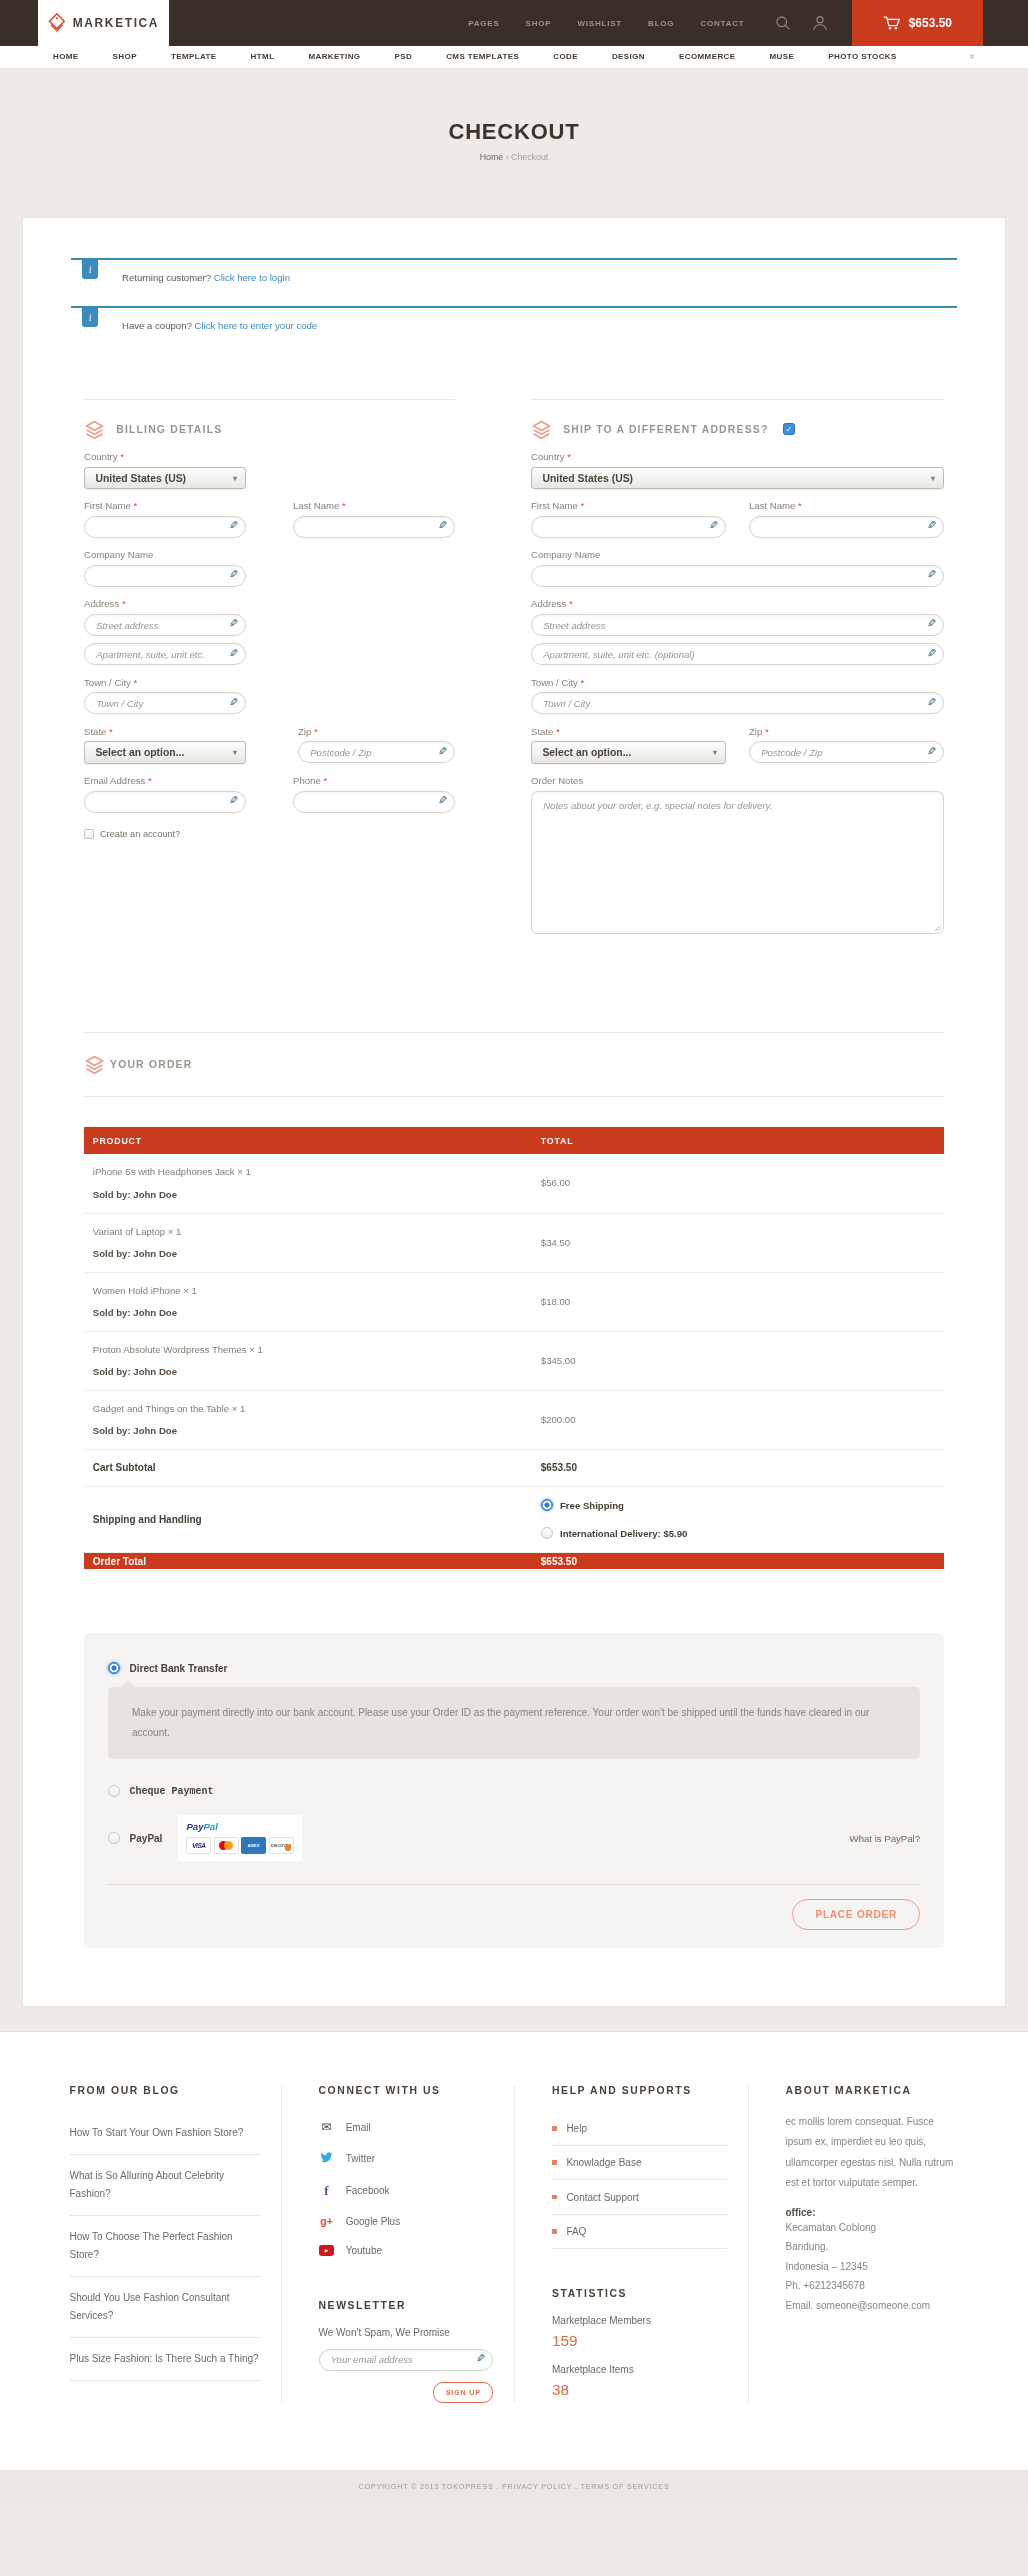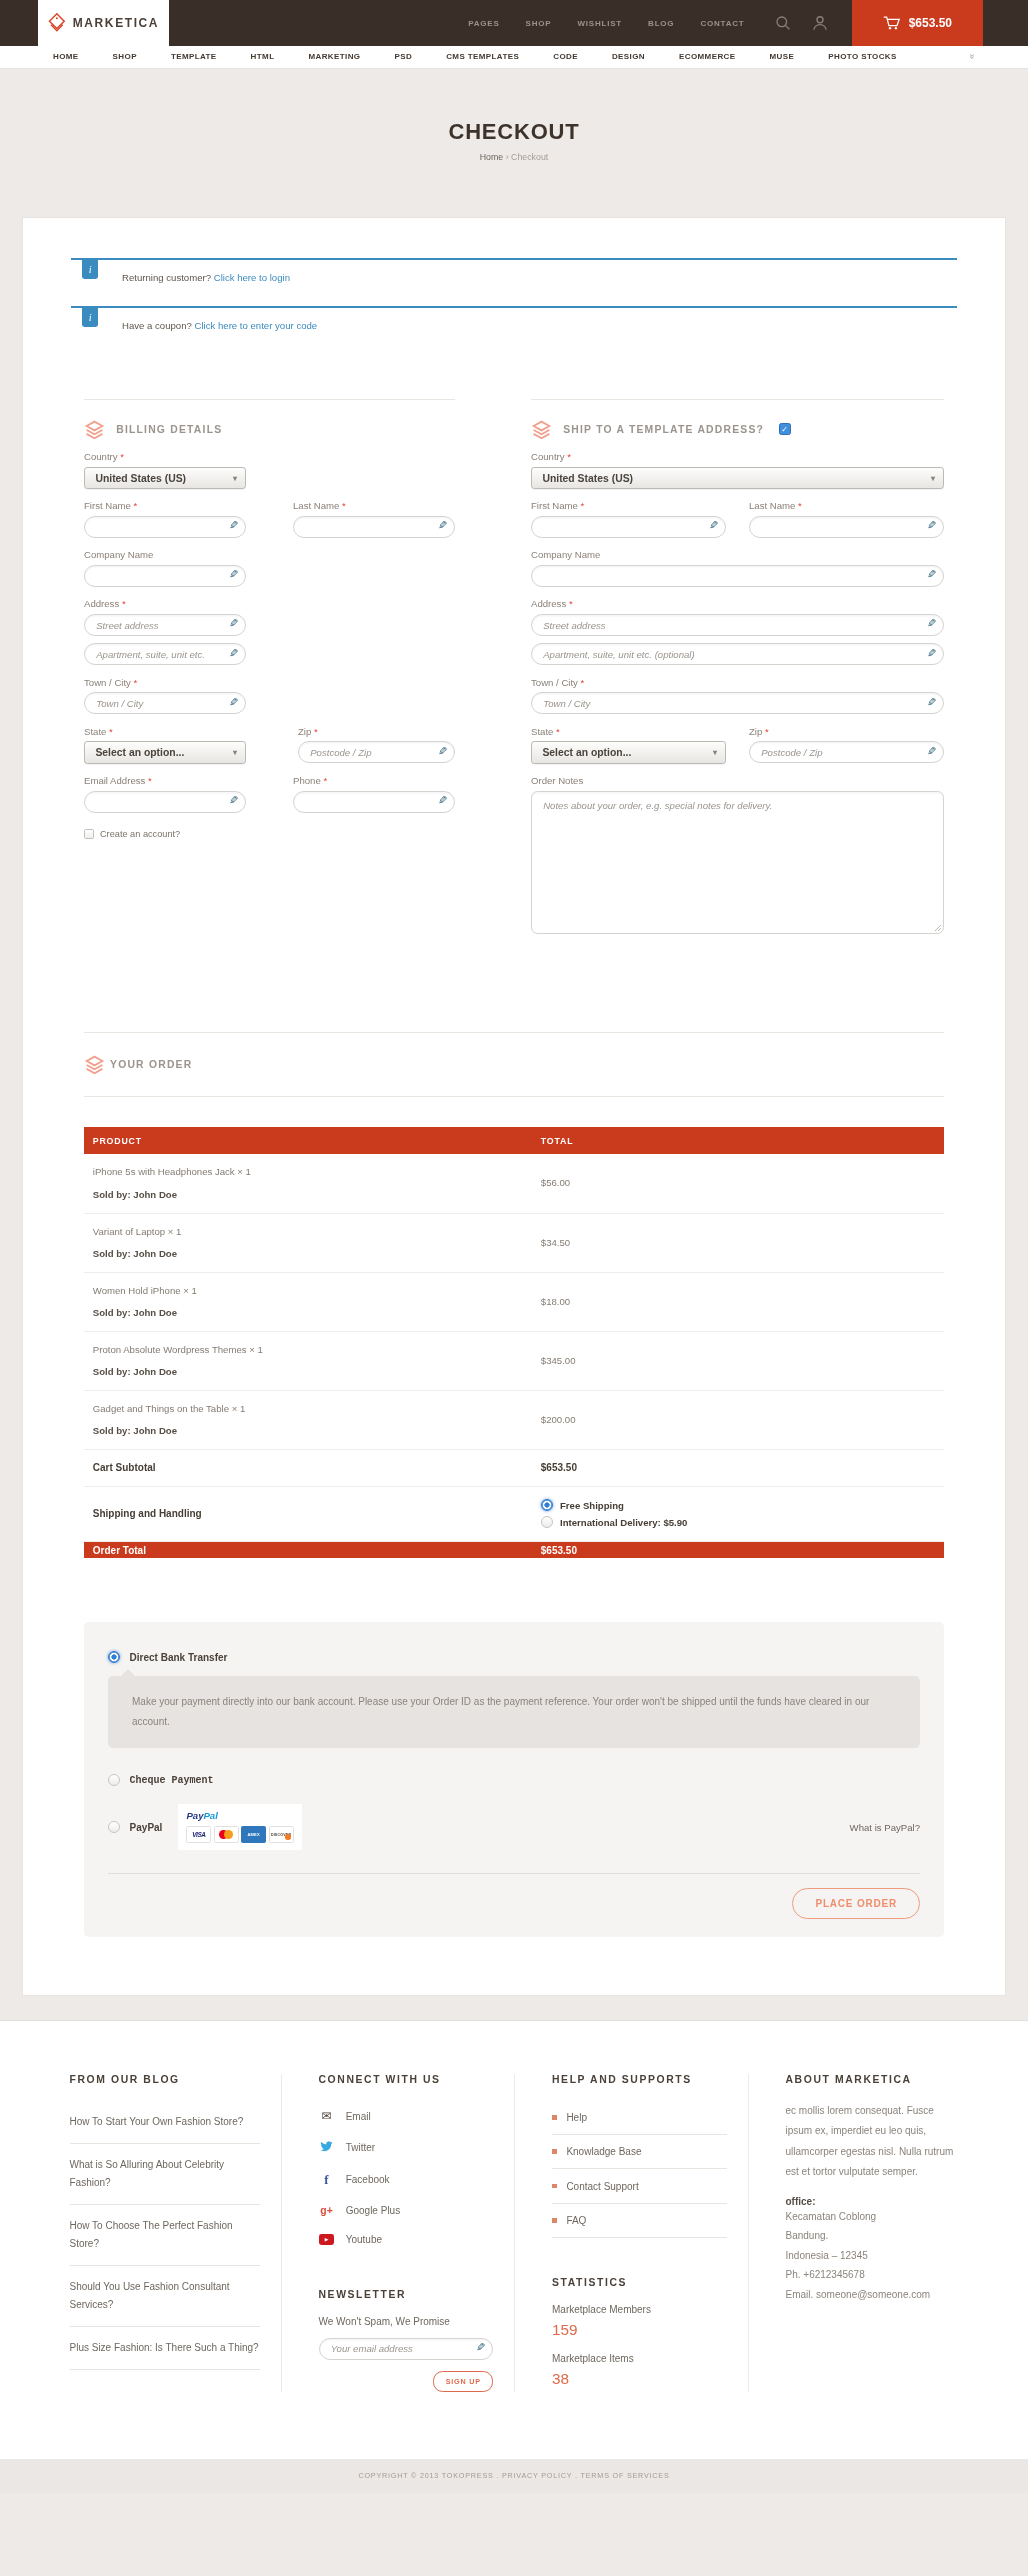--- a/index.html
+++ b/index.html
@@ -64,21 +64,21 @@
 
   
   .your-order { margin:95px 61px 0; }
   .yo-head { border-top:0.8px solid #e9e6e2; border-bottom:0.8px solid #e9e6e2; padding:21px 0; display:flex; align-items:center; gap:5px; }
   .ot-header { margin-top:30.5px; background:#ca3a1d; height:27px; display:grid; grid-template-columns:448px 1fr; align-items:center; padding-left:8.8px; color:#fff; font-size:8.8px; font-weight:bold; letter-spacing:0.8px; }
   .ot-row { display:grid; grid-template-columns:448px 1fr; padding:12px 0 13px 8.8px; border-bottom:0.8px solid #efedea; align-items:center; }
   .ot-name { font-size:9.6px; color:#847c73; }
   .ot-sold { font-size:9.6px; font-weight:bold; color:#564e45; margin-top:11.2px; }
   .ot-price { font-size:9.6px; color:#847c73; }
   .bold-cell { font-size:10px; font-weight:bold; color:#463e35; }
-  .ship-opts { display:flex; flex-direction:column; gap:5px; }
+  .ship-opts { display:flex; flex-direction:column; gap:16px; }
   .opt { display:flex; align-items:center; gap:7.2px; font-size:9.6px; font-weight:bold; color:#463e35; }
   .radio { width:12px; height:12px; border-radius:50%; border:0.8px solid #c9c5c0; background:linear-gradient(#fff,#ececec); flex:0 0 12px; cursor:pointer; }
   .radio.on { border:0.8px solid #3577c2; background:radial-gradient(circle, #2f7ed8 0 2.4px, #fff 2.8px 4px, #58a0ea 4.4px); box-shadow:0 0 3.2px rgba(60,130,220,.8); }
   .ot-totalbar { background:#ca3a1d; height:16px; display:grid; grid-template-columns:448px 1fr; align-items:center; padding-left:8.8px; color:#fff; font-weight:bold; font-size:10px; }
 
   
   .payment { margin:64px 61px 0; background:#f6f4f2; border-radius:4.8px; padding:29px 24px 0; }
   .pay-row { display:flex; align-items:center; gap:9.6px; font-size:10px; font-weight:bold; color:#4a4138; }
   .bubble { position:relative; background:#e6e3e0; border-radius:4.8px; margin-top:13px; padding:16px 24px; font-size:10px; font-weight:normal; color:#8b847c; line-height:2; }
   .bubble::before { content:""; position:absolute; top:-7.2px; left:13px; border-left:7.2px solid transparent; border-right:7.2px solid transparent; border-bottom:7.2px solid #e6e3e0; }
@@ -310,21 +310,21 @@
       </div>
     </div>
 
     <div class="col-shipping">
       <div class="sec-head">
         <svg width="21" height="21" viewBox="0 0 24 24">
           <path d="M12 3 L21 8 12 13 3 8 Z" fill="none" stroke="#f0a08c" stroke-width="2"></path>
           <path d="M3 12.5 L12 17.5 21 12.5" fill="none" stroke="#f0a08c" stroke-width="2"></path>
           <path d="M3 17 L12 22 21 17" fill="none" stroke="#f0a08c" stroke-width="2"></path>
         </svg>
-        <span class="sec-title">SHIP TO A TEMPLATE ADDRESS?</span>
+        <span class="sec-title">SHIP TO A DIFFERENT ADDRESS?</span>
         <span class="ship-check">✓</span>
       </div>
 
       <div class="field">
         <label class="flabel"><span>Country</span> <span class="req">*</span></label>
         <div class="select wfull">
           <span>United States (US)</span>
           <span class="sel-arrow">▾</span>
         </div>
       </div>

